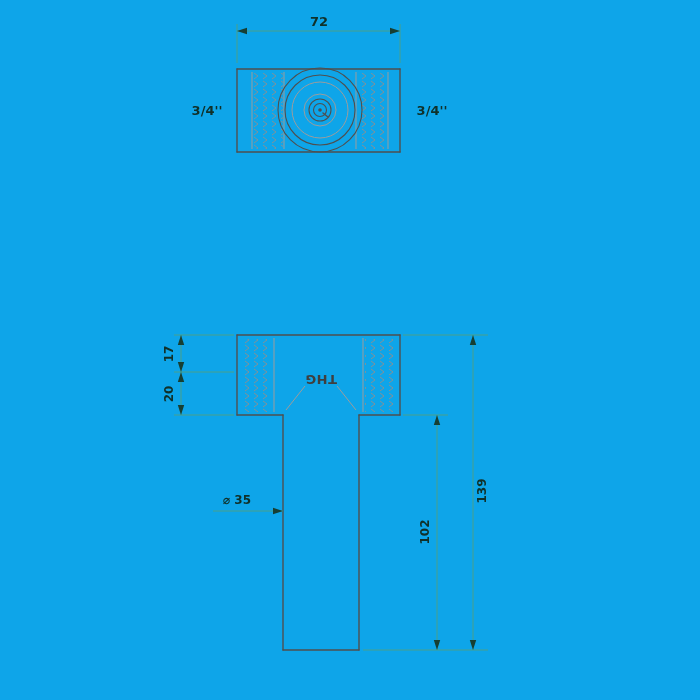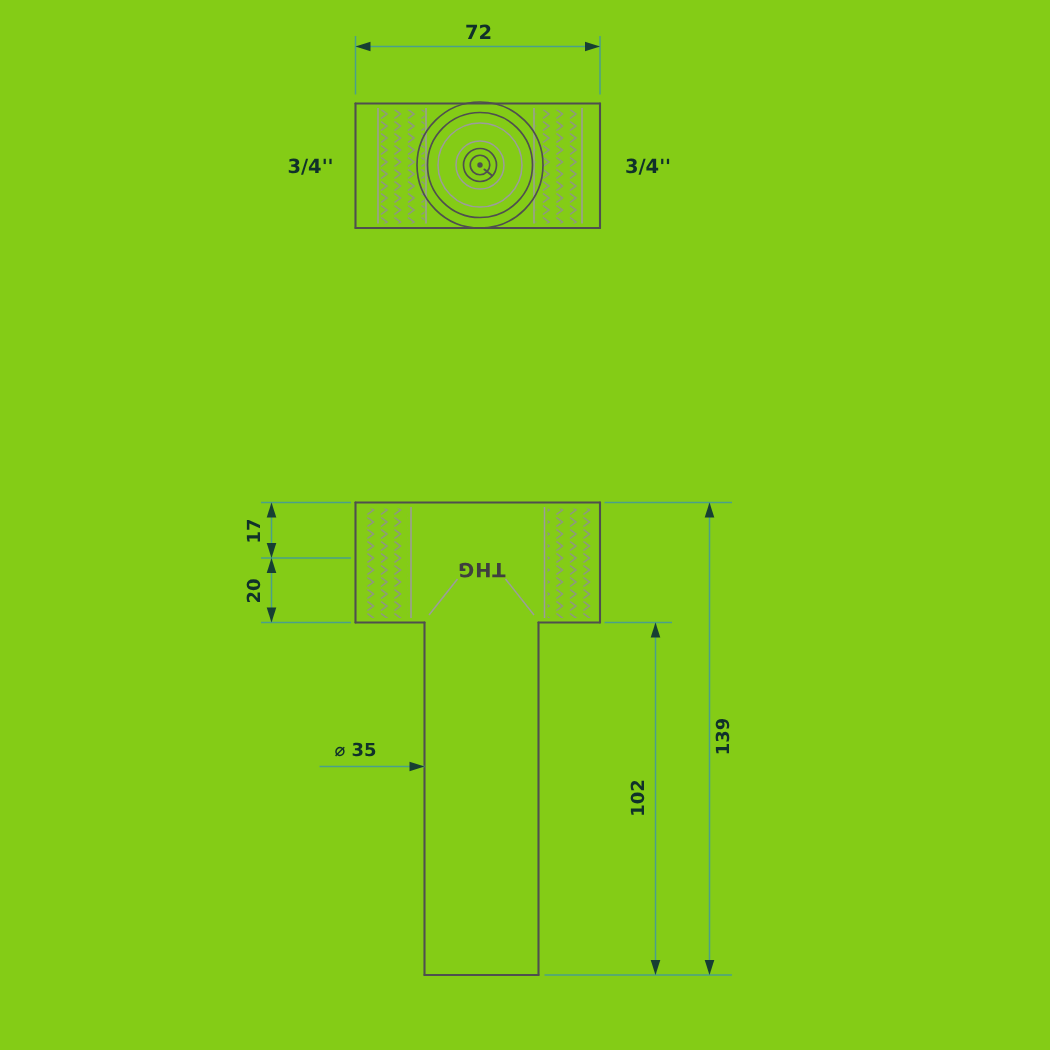--- a/index.html
+++ b/index.html
@@ -4,21 +4,21 @@
 <style>
   html, body {
     margin: 0;
     padding: 0;
     background: #ffffff;
   }
   .page {
     position: relative;
     width: 700px;
     height: 700px;
-    background: #84cc16;
+    background: #0ea5e9;
     overflow: hidden;
   }
   svg { display: block; }
   svg text {
     font-family: "DejaVu Sans", "Liberation Sans", sans-serif;
   }
   .outline {
     stroke: var(--outline, #4f4f4f);
     stroke-width: 1.4;
     fill: none;

